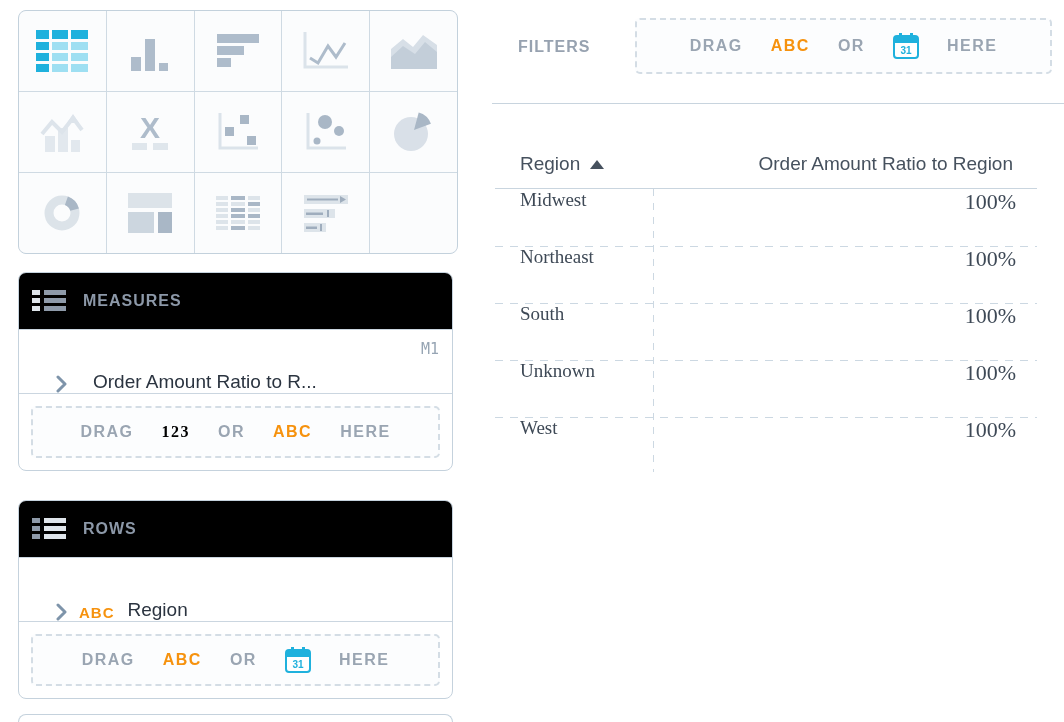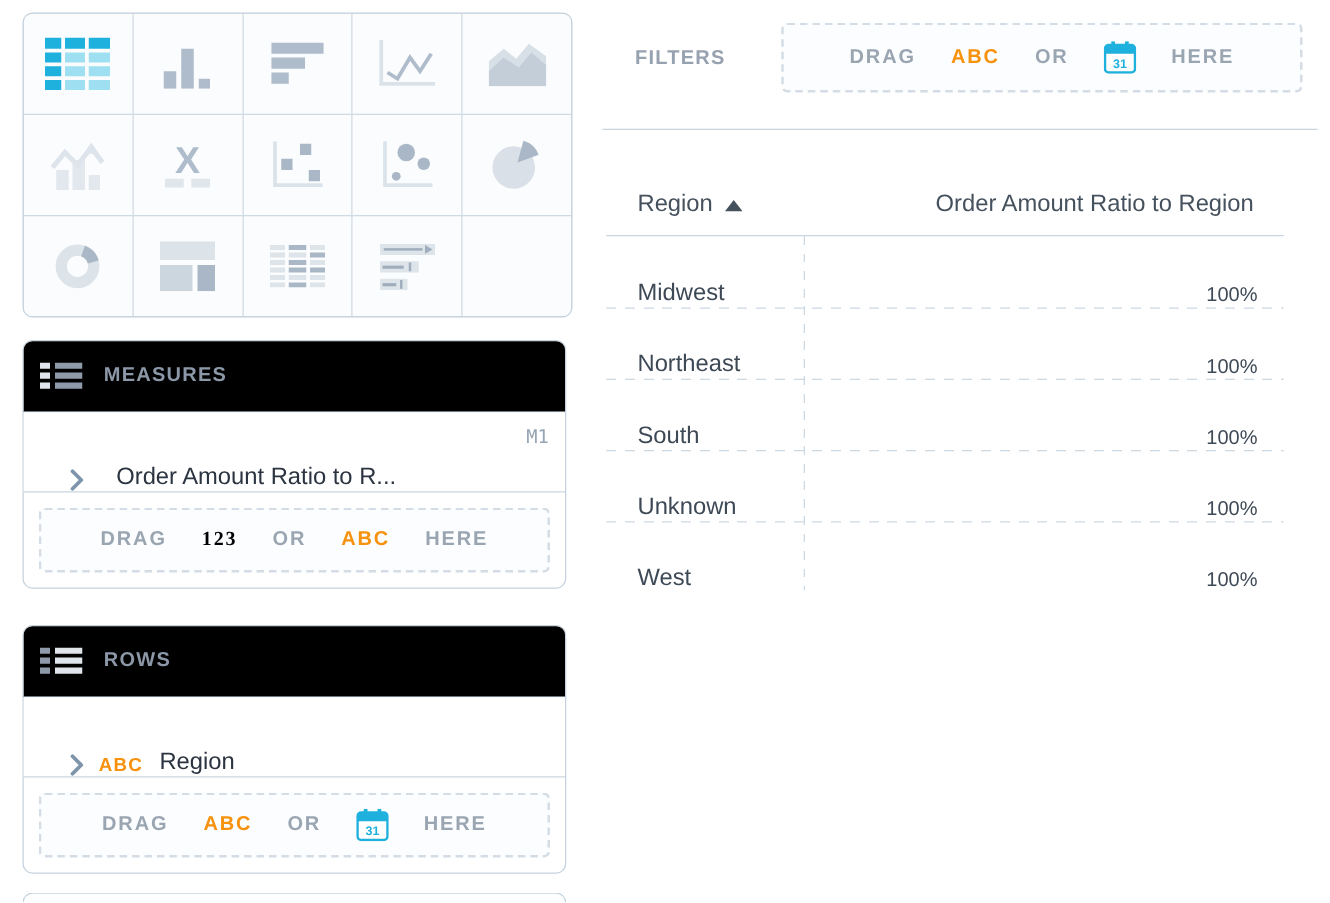--- a/index.html
+++ b/index.html
@@ -51,38 +51,38 @@
   .dz-num{ color:#000000;font-family:Liberation Serif, serif; }
   .dz-abc{ color:#f6920e; }
 
   
   .panel-sliver{
     position:absolute; left:18px; top:714px; width:435px; height:14px;
     border:1.5px solid #c5d2dd; border-radius:8px 8px 0 0; border-bottom:none; background:#fff;
   }
 
   
-  .right-pane{ position:absolute; left:480px; top:0; width:574px; height:507px; }
+  .right-pane{ position:absolute; left:490px; top:0; width:574px; height:507px; }
   .filters-label{ position:absolute; left:28px; top:38px; font-size:16px; font-weight:bold; letter-spacing:1px; color:#97a2b0; }
   .filters-dropzone{ position:absolute; left:145px; right:12px; top:18px; height:56px; }
   .top-divider{ position:absolute; left:2px; right:0; top:103px; height:1px; background:#c8d4de; }
 
   .result-table{ position:absolute; left:5px; top:103px; width:542px; height:371px; }
   .th-region{ position:absolute; left:25px; top:50px; font-size:19px; color:#46515e; display:flex; align-items:center; cursor:pointer; }
   .sort-asc{ width:0; height:0; margin-left:10px; border-left:7px solid transparent; border-right:7px solid transparent; border-bottom:9px solid #46515e; }
   .th-measure{ position:absolute; right:24px; top:50px; font-size:19px; color:#46515e; cursor:pointer; }
   .header-underline{ position:absolute; left:0; right:0; top:85px; height:1px; background:#c9d5df; }
   .tbody{ position:absolute; left:0; right:0; top:86px; }
-  .trow{ position:relative; height:57px; display:flex; align-items:flex-end; }
+  .trow{ position:relative; height:57px; display:flex; align-items:flex-start;font-family:Liberation Serif, serif; }
   .trow + .trow::before{
     content:""; position:absolute; left:0; right:0; top:0; height:1px;
     background:repeating-linear-gradient(90deg,#ccd8e2 0 8px,transparent 8px 15px);
   }
   .td-region{ width:158px; padding-left:25px; font-size:19px; color:#3e4956; }
-  .td-value{ flex:1; text-align:right; padding-right:21px; font-size:16px; color:#3e4956;margin-top:40px; }
+  .td-value{ flex:1; text-align:right; padding-right:21px; font-size:22px; color:#3e4956; }
   .col-divider{
     position:absolute; left:158px; top:86px; height:283px; width:1px;
     background:repeating-linear-gradient(180deg,#ccd8e2 0 7px,transparent 7px 14px);
   }
 
   svg{ display:block; }
 </style>
 </head>
 <body>
 

